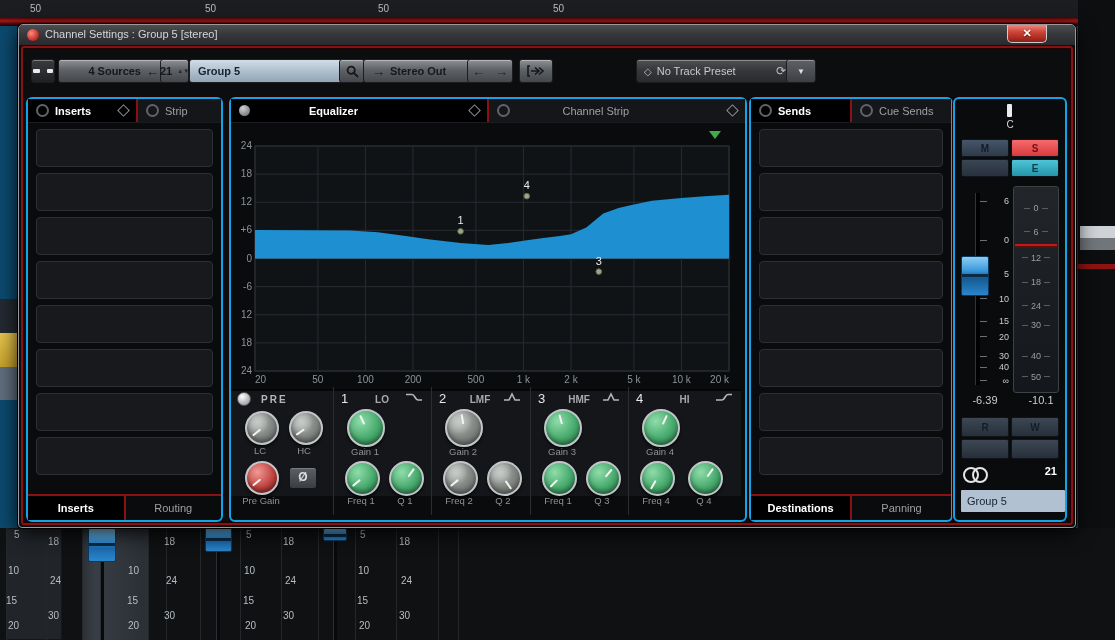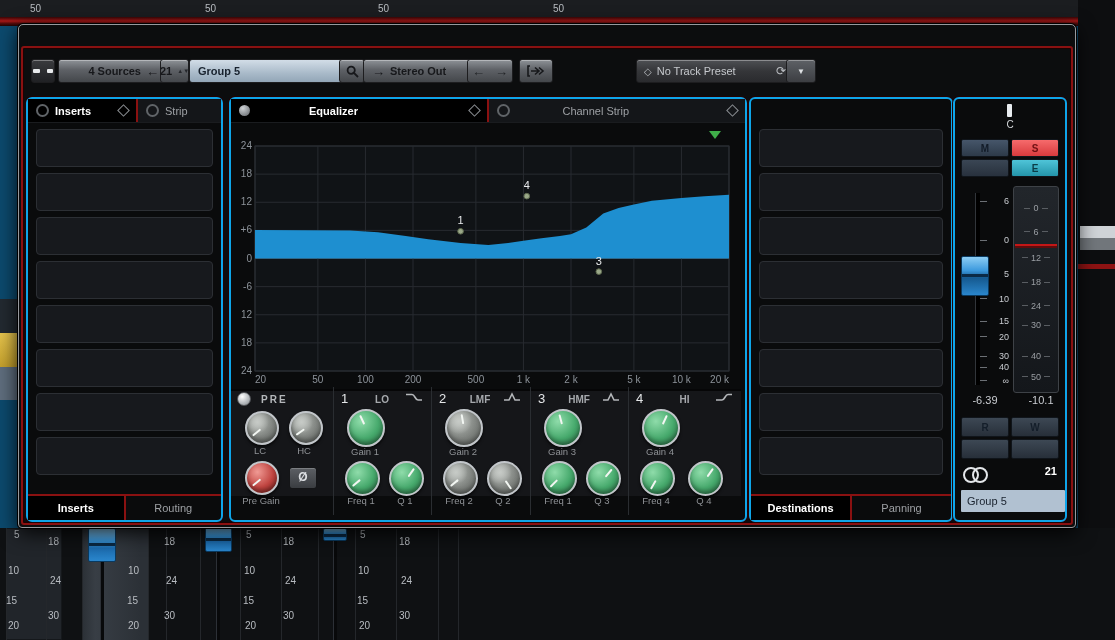--- a/index.html
+++ b/index.html
@@ -197,20 +197,25 @@
       <span class="bgnum" style="left: 358px; top: 565px;">10</span>
       <span class="bgnum" style="left: 357px; top: 595px;">15</span>
       <span class="bgnum" style="left: 359px; top: 620px;">20</span>
       <span class="bgnum" style="left: 399px; top: 536px;">18</span>
       <span class="bgnum" style="left: 401px; top: 575px;">24</span>
       <span class="bgnum" style="left: 399px; top: 610px;">30</span>
     </div>
 
   <div class="abs" id="window">
 
+    <div class="abs" id="titlebar">
+      <div class="abs" id="app-icon"></div>
+      <div class="abs" id="title-text">Channel Settings : Group 5 [stereo]</div>
+      <div class="abs" id="close-btn">✕</div>
+    </div>
 
     <div class="abs" id="win-red"></div>
 
     <div class="abs tbtn tbtn-dark" id="layout-btn" style="left:12px;top:34px;">
       <span class="bar"></span>
         <span class="bar"></span>
     </div>
     <div class="abs tbtn" style="left:39px;top:34px;width:100px;justify-content:flex-end;padding-right:7px;">
       <span>4 Sources</span>
       <span style="font-size:13px;">←</span>
@@ -504,20 +509,30 @@
                 <div class="kline"></div>
               </div>
             </div>
           </div>
         <div class="klabel" style="left:0;top:108px;width:56px;">Freq 4</div>
         <div class="klabel" style="left:54px;top:108px;width:44px;">Q 4</div>
       </div>
     </div>
 
     <div class="panel" style="left:730px;top:72px;width:200px;height:421px;">
+      <div class="tabrow">
+        <div class="tab active">
+          <span class="ring"></span>
+          <span class="tab-label">Sends</span>
+        </div>
+        <div class="tab">
+          <span class="ring"></span>
+          <span class="tab-label">Cue Sends</span>
+        </div>
+      </div>
       <div class="slotwrap">
         <div class="slot"></div>
         <div class="slot"></div>
         <div class="slot"></div>
         <div class="slot"></div>
         <div class="slot"></div>
         <div class="slot"></div>
         <div class="slot"></div>
         <div class="slot"></div>
       </div>

